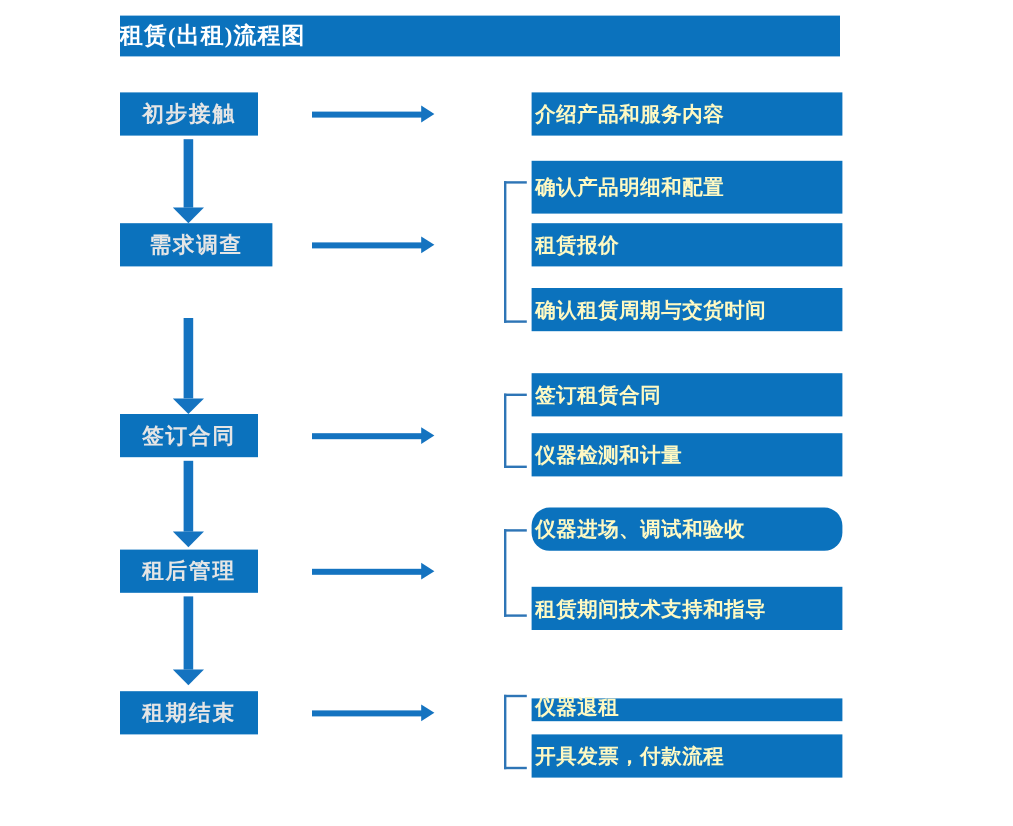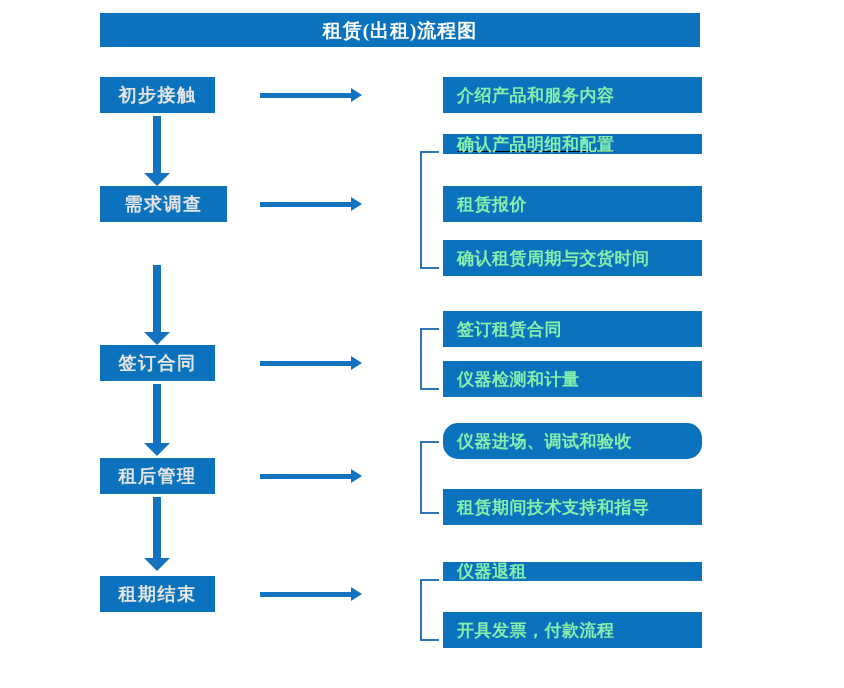--- a/index.html
+++ b/index.html
@@ -7,43 +7,43 @@
     width:844px;height:688px;
     background:#ffffff;
     font-family:"Liberation Serif","DejaVu Serif",serif;
     overflow:hidden;
   }
   #canvas{position:relative;width:844px;height:688px;}
 
   .title-bar{
     position:absolute;left:100px;top:13px;width:600px;height:34px;
     background:#0b72bd;
-    display:flex;align-items:center;justify-content:center;
+    display:flex;align-items:center;
   }
   .title-bar .t{
     color:#ffffff;font-size:19px;font-weight:bold;letter-spacing:1px;
     line-height:1;
   }
 
   .stage-box{
     position:absolute;background:#0b72bd;
     display:flex;align-items:center;justify-content:center;
   }
   .stage-box .t{
     color:#e5e5e5;font-size:18px;font-weight:bold;letter-spacing:1.5px;
     line-height:1;white-space:nowrap;
   }
 
   .detail-box{
     position:absolute;left:443px;width:259px;background:#0b72bd;
     display:flex;align-items:center;
   }
   .detail-box .t{
-    color:#86efac;font-size:17px;font-weight:bold;letter-spacing:.5px;
-    line-height:1;white-space:nowrap;padding-left:14px;
+    color:#fef9c3;font-size:17px;font-weight:bold;letter-spacing:.5px;
+    line-height:1;white-space:nowrap;padding-left:3px;
   }
 
   
   .v-arrow{position:absolute;width:26px;}
   .v-arrow .shaft{
     position:absolute;left:9px;top:0;width:8px;background:#1473c0;
   }
   .v-arrow .head{
     position:absolute;left:0;width:0;height:0;
     border-left:13px solid transparent;
@@ -102,21 +102,21 @@
     <span class="t">需求调查</span>
   </div>
 
   <div class="h-arrow" style="left:260px;top:197px;">
     <div class="shaft"></div>
     <div class="head"></div>
   </div>
 
   <div class="bracket" style="top:151px;height:114px;"></div>
 
-  <div class="detail-box" style="top:134px;height:20px;text-decoration:underline;">
+  <div class="detail-box" style="top:134px;height:44px;">
     <span class="t">确认产品明细和配置</span>
   </div>
   <div class="detail-box" style="top:186px;height:36px;">
     <span class="t">租赁报价</span>
   </div>
   <div class="detail-box" style="top:240px;height:36px;">
     <span class="t">确认租赁周期与交货时间</span>
   </div>
 
   <div class="v-arrow" style="left:144px;top:265px;height:80px;">
@@ -174,20 +174,20 @@
     <span class="t">租期结束</span>
   </div>
 
   <div class="h-arrow" style="left:260px;top:587px;">
     <div class="shaft"></div>
     <div class="head"></div>
   </div>
 
   <div class="bracket" style="top:579px;height:58px;"></div>
 
-  <div class="detail-box" style="top:562px;height:19px;">
+  <div class="detail-box" style="top:582px;height:19px;font-family:Liberation Mono, monospace;">
     <span class="t">仪器退租</span>
   </div>
   <div class="detail-box" style="top:612px;height:36px;">
     <span class="t">开具发票，付款流程</span>
   </div>
 
 </div>
 
 </body></html>

